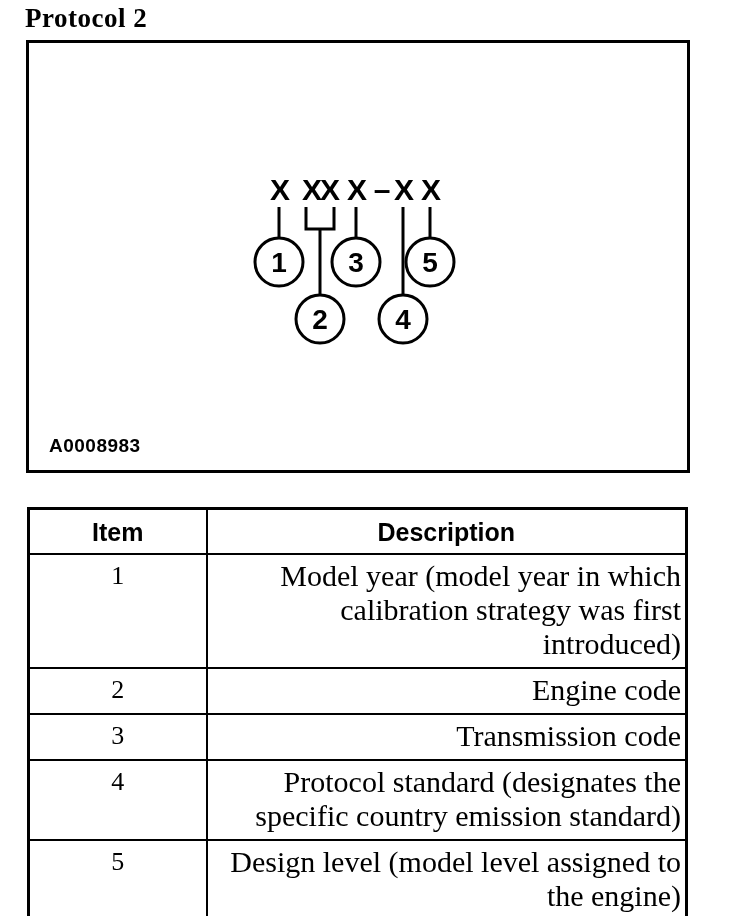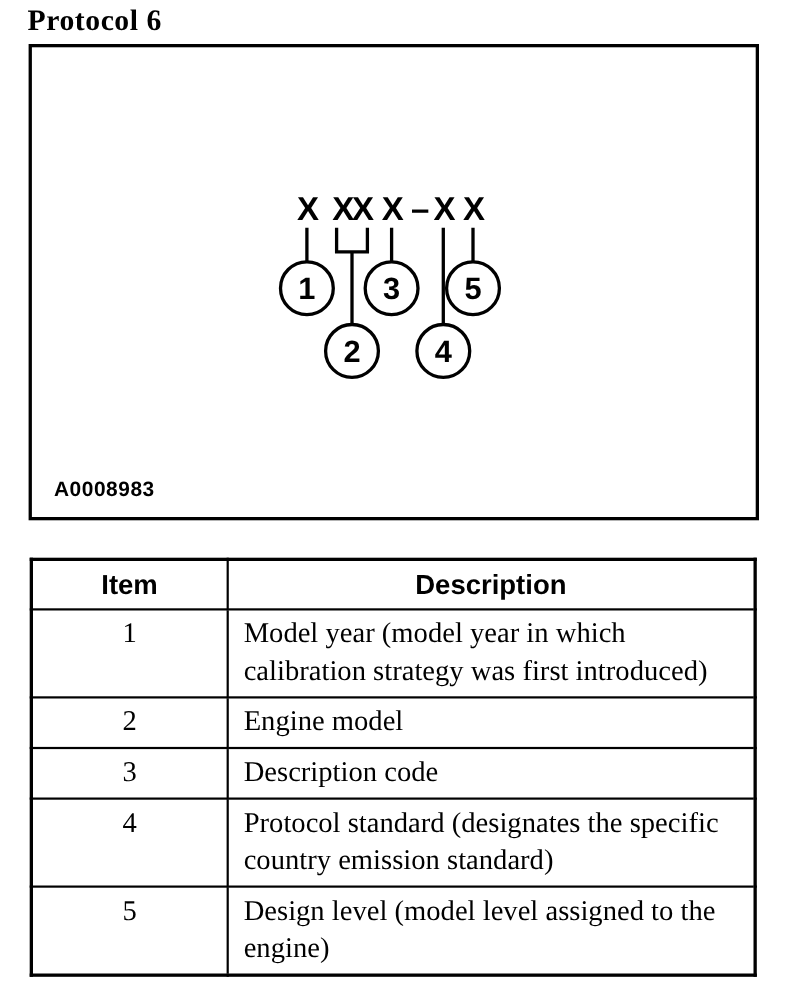--- a/index.html
+++ b/index.html
@@ -87,30 +87,30 @@
     padding: 7px 4px 6px 4px;
     line-height: 30px;
   }
   td.item-cell {
     font-size: 26px;
     text-align: center;
     padding: 4px 2px 6px 2px;
     line-height: 34px;
   }
   td.desc-cell {
-    font-size: 26px;
-    text-align: left;
+    font-size: 30px;
+    text-align: right;
     padding: 4px 4px 6px 14px;
     line-height: 34px;
   }
 </style>
 </head>
 <body>
 
-<h1 class="page-title">Protocol 6</h1>
+<h1 class="page-title">Protocol 2</h1>
 
 <div class="figure-box">
   <svg width="658" height="427" viewBox="0 0 658 427" xmlns="http://www.w3.org/2000/svg">
 
     <g text-anchor="middle">
       <text class="code-char" x="250" y="157">X</text>
       <text class="code-char" x="291" y="157">XX</text>
       <text class="code-char" x="327" y="157">X</text>
       <text class="code-char" x="352" y="157">–</text>
       <text class="code-char" x="374" y="157">X</text>
@@ -157,25 +157,25 @@
       <th>Description</th>
     </tr>
   </thead>
   <tbody>
     <tr>
       <td class="item-cell">1</td>
       <td class="desc-cell">Model year (model year in which calibration strategy was first introduced)</td>
     </tr>
     <tr>
       <td class="item-cell">2</td>
-      <td class="desc-cell">Engine model</td>
+      <td class="desc-cell">Engine code</td>
     </tr>
     <tr>
       <td class="item-cell">3</td>
-      <td class="desc-cell">Description code</td>
+      <td class="desc-cell">Transmission code</td>
     </tr>
     <tr>
       <td class="item-cell">4</td>
       <td class="desc-cell">Protocol standard (designates the specific country emission standard)</td>
     </tr>
     <tr>
       <td class="item-cell">5</td>
       <td class="desc-cell">Design level (model level assigned to the engine)</td>
     </tr>
   </tbody>

